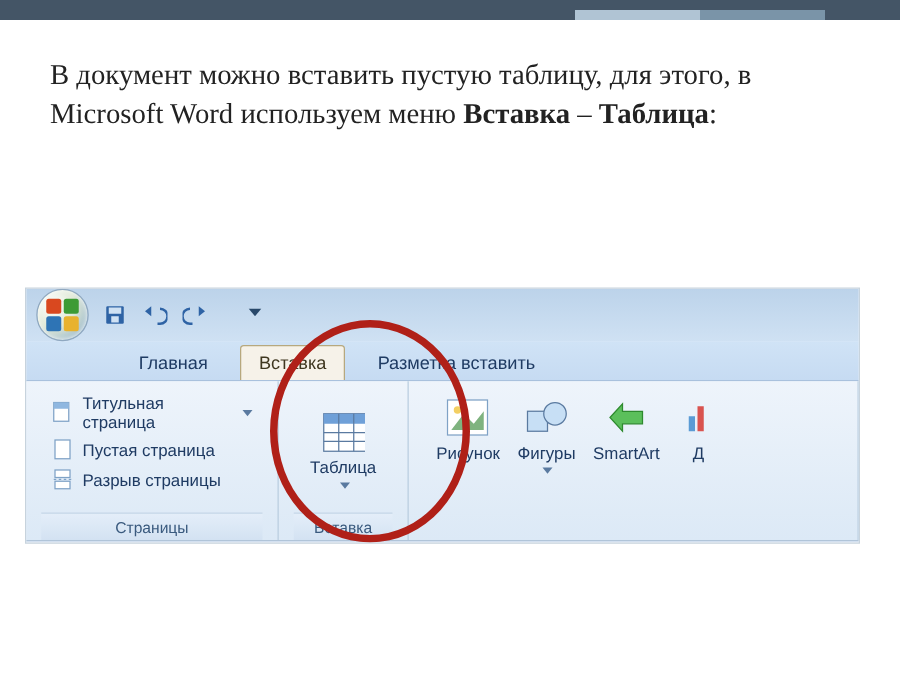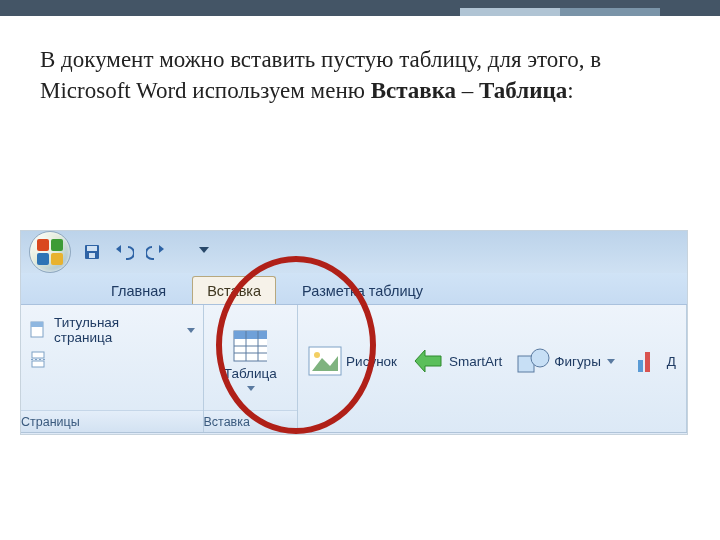--- a/index.html
+++ b/index.html
@@ -101,24 +101,25 @@
     height: 128px;
     background: linear-gradient(#eef4fb, #dce9f6);
     display:flex;
     border-bottom:1px solid #b0c4d9;
   }
   .group {
     border-right:1px solid #b9cde0;
     display:flex;
     flex-direction:column;
     justify-content:space-between;
-    padding:4px 6px 0;
+    padding:4px 18px 0;
     position:relative;
   }
   .group-label {
+    text-align:center;
     font-size:12.5px;
     color:#3a5a7e;
     background: linear-gradient(#e4eef9,#d3e2f2);
     border-top:1px solid #c5d6e8;
     padding:4px 0 3px;
     margin:0 -6px;
   }
   
   .g1 { width: 202px; }
   .g1-items { display:flex;flex-direction:column;gap:2px;padding-top:4px; }
@@ -132,21 +133,21 @@
   
   .g2 { width: 104px; }
   .bigbtn {
     display:flex;flex-direction:column;align-items:center;justify-content:center;
     padding-top:6px;gap:4px;cursor:pointer;height:96px;
   }
   .bigbtn .lbl{font-size:13.5px;color:#1f3b63;text-align:center;line-height:1.1}
   
   .g3 { flex:1; }
   .g3-row{display:flex;gap:14px;padding:6px 4px 0;height:96px}
-  .smallbtn{display:flex;flex-direction:row;align-items:center;gap:4px;font-size:13.5px;color:#1f3b63;cursor:pointer;padding-top:2px}
+  .smallbtn{display:flex;flex-direction:column;align-items:center;gap:4px;font-size:13.5px;color:#1f3b63;cursor:pointer;padding-top:2px}
   .ico32{width:34px;height:34px;display:flex;align-items:center;justify-content:center}
   
   .ellipse {
     position:absolute;
     left: 195px;
     top: 25px;
     width: 160px;
     height: 178px;
     border: 6px solid #b02018;
     border-radius: 50%;
@@ -193,45 +194,54 @@
           <path d="M13 2l5 4-5 4z" fill="#2e63a5"></path>
         </svg>
     </div>
     <div class="qat-sep"></div>
     <div class="qat-dd"></div>
   </div>
 
   <div class="tabs">
     <div class="tab">Главная</div>
     <div class="tab active">Вставка</div>
-    <div class="tab">Разметка таблицу</div>
+    <div class="tab">Разметка вставить</div>
   </div>
 
   <div class="ribbon">
 
     <div class="group g1">
       <div class="g1-items">
         <div class="g1-item">
           <span class="g1-ico">
             <svg width="18" height="18">
                 <rect x="2" y="1" width="12" height="15" fill="#fff" stroke="#7fa2c6"></rect>
                 <rect x="2" y="1" width="12" height="5" fill="#8fb7e0"></rect>
               </svg>
           </span>
           <span>Титульная страница</span>
           <span class="dd-tiny"></span>
         </div>
         <div class="g1-item">
           <span class="g1-ico">
             <svg width="18" height="18">
+                <rect x="3" y="1" width="12" height="15" fill="#fff" stroke="#7fa2c6"></rect>
+              </svg>
+          </span>
+          <span>Пустая страница</span>
+        </div>
+        <div class="g1-item">
+          <span class="g1-ico">
+            <svg width="18" height="18">
                 <rect x="3" y="1" width="12" height="6" fill="#fff" stroke="#7fa2c6"></rect>
                 <rect x="3" y="10" width="12" height="6" fill="#fff" stroke="#7fa2c6"></rect>
                 <line x1="2" y1="8.5" x2="16" y2="8.5" stroke="#7fa2c6" stroke-dasharray="2 2"></line>
               </svg>
           </span>
+          <span>Разрыв страницы</span>
         </div>
       </div>
       <div class="group-label">Страницы</div>
     </div>
 
     <div class="group g2">
       <div class="bigbtn">
         <span class="ico32">
           <svg width="38" height="32">
               <rect x="1" y="1" width="36" height="30" fill="#fff" stroke="#5a7aa0"></rect>
@@ -256,34 +266,34 @@
                 <rect x="1" y="1" width="32" height="28" fill="#fff" stroke="#7fa2c6"></rect>
                 <polygon points="4,25 14,12 22,20 30,10 30,25" fill="#7fb37f"></polygon>
                 <circle cx="9" cy="9" r="3" fill="#f3cf63"></circle>
               </svg>
           </span>
           <span>Рисунок</span>
         </div>
         <div class="smallbtn">
           <span class="ico32">
             <svg width="34" height="30">
-                <polygon points="4,15 14,4 14,10 30,10 30,20 14,20 14,26" fill="#5bbf5b" stroke="#2e8a2e"></polygon>
-              </svg>
-          </span>
-          <span>SmartArt</span>
+                <rect x="2" y="10" width="16" height="16" fill="#c7dff5" stroke="#5a7aa0"></rect>
+                <circle cx="24" cy="12" r="9" fill="#c7dff5" stroke="#5a7aa0"></circle>
+              </svg>
+          </span>
+          <span>Фигуры</span>
+          <span class="dd-tiny"></span>
         </div>
         <div class="smallbtn">
           <span class="ico32">
             <svg width="34" height="30">
-                <rect x="2" y="10" width="16" height="16" fill="#c7dff5" stroke="#5a7aa0"></rect>
-                <circle cx="24" cy="12" r="9" fill="#c7dff5" stroke="#5a7aa0"></circle>
-              </svg>
-          </span>
-          <span>Фигуры</span>
-          <span class="dd-tiny"></span>
+                <polygon points="4,15 14,4 14,10 30,10 30,20 14,20 14,26" fill="#5bbf5b" stroke="#2e8a2e"></polygon>
+              </svg>
+          </span>
+          <span>SmartArt</span>
         </div>
         <div class="smallbtn">
           <span class="ico32">
             <svg width="20" height="30">
                 <rect x="2" y="14" width="5" height="12" fill="#5a9bd5"></rect>
                 <rect x="9" y="6" width="5" height="20" fill="#d9534f"></rect>
               </svg>
           </span>
           <span>Д</span>
         </div>

